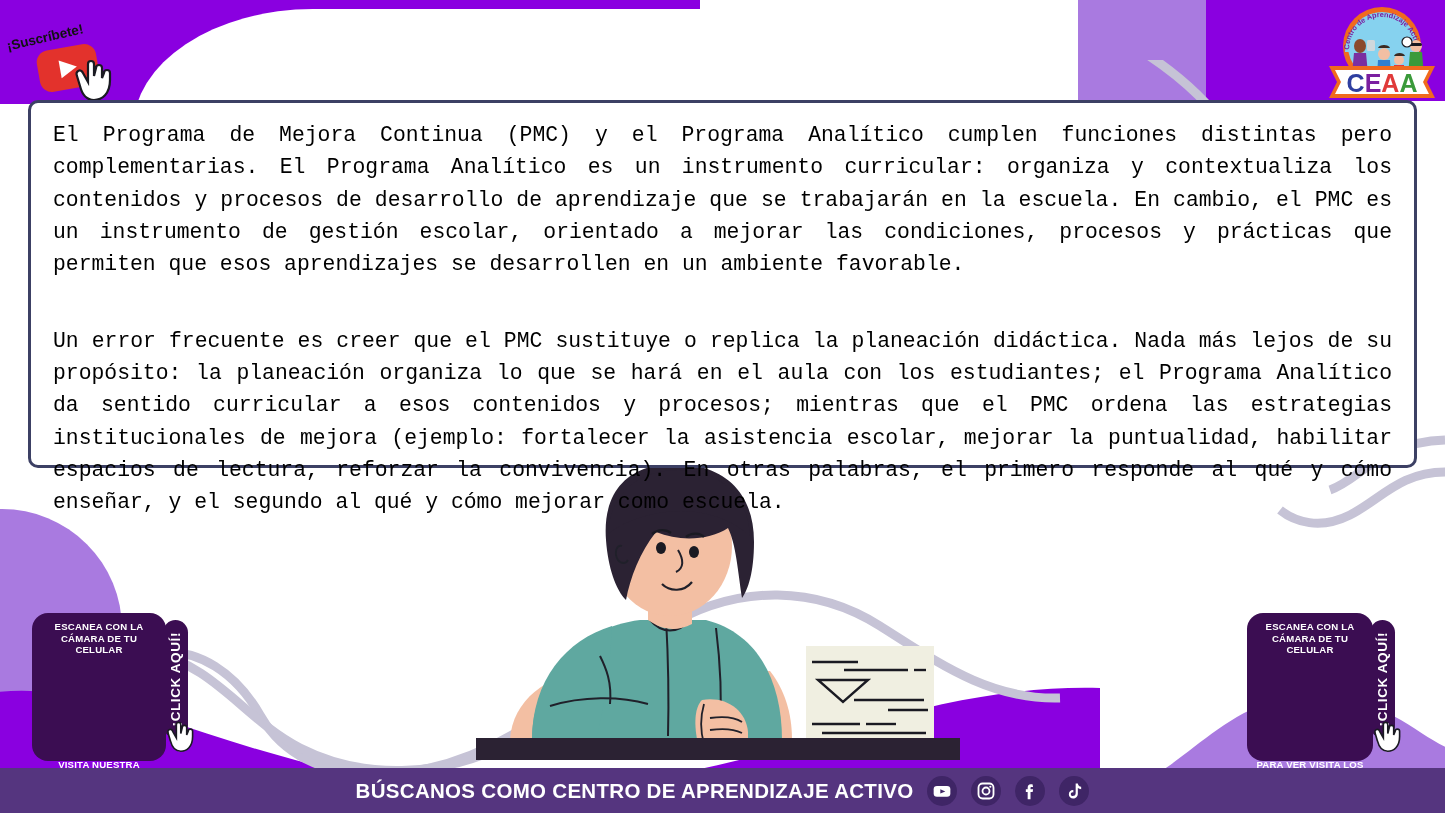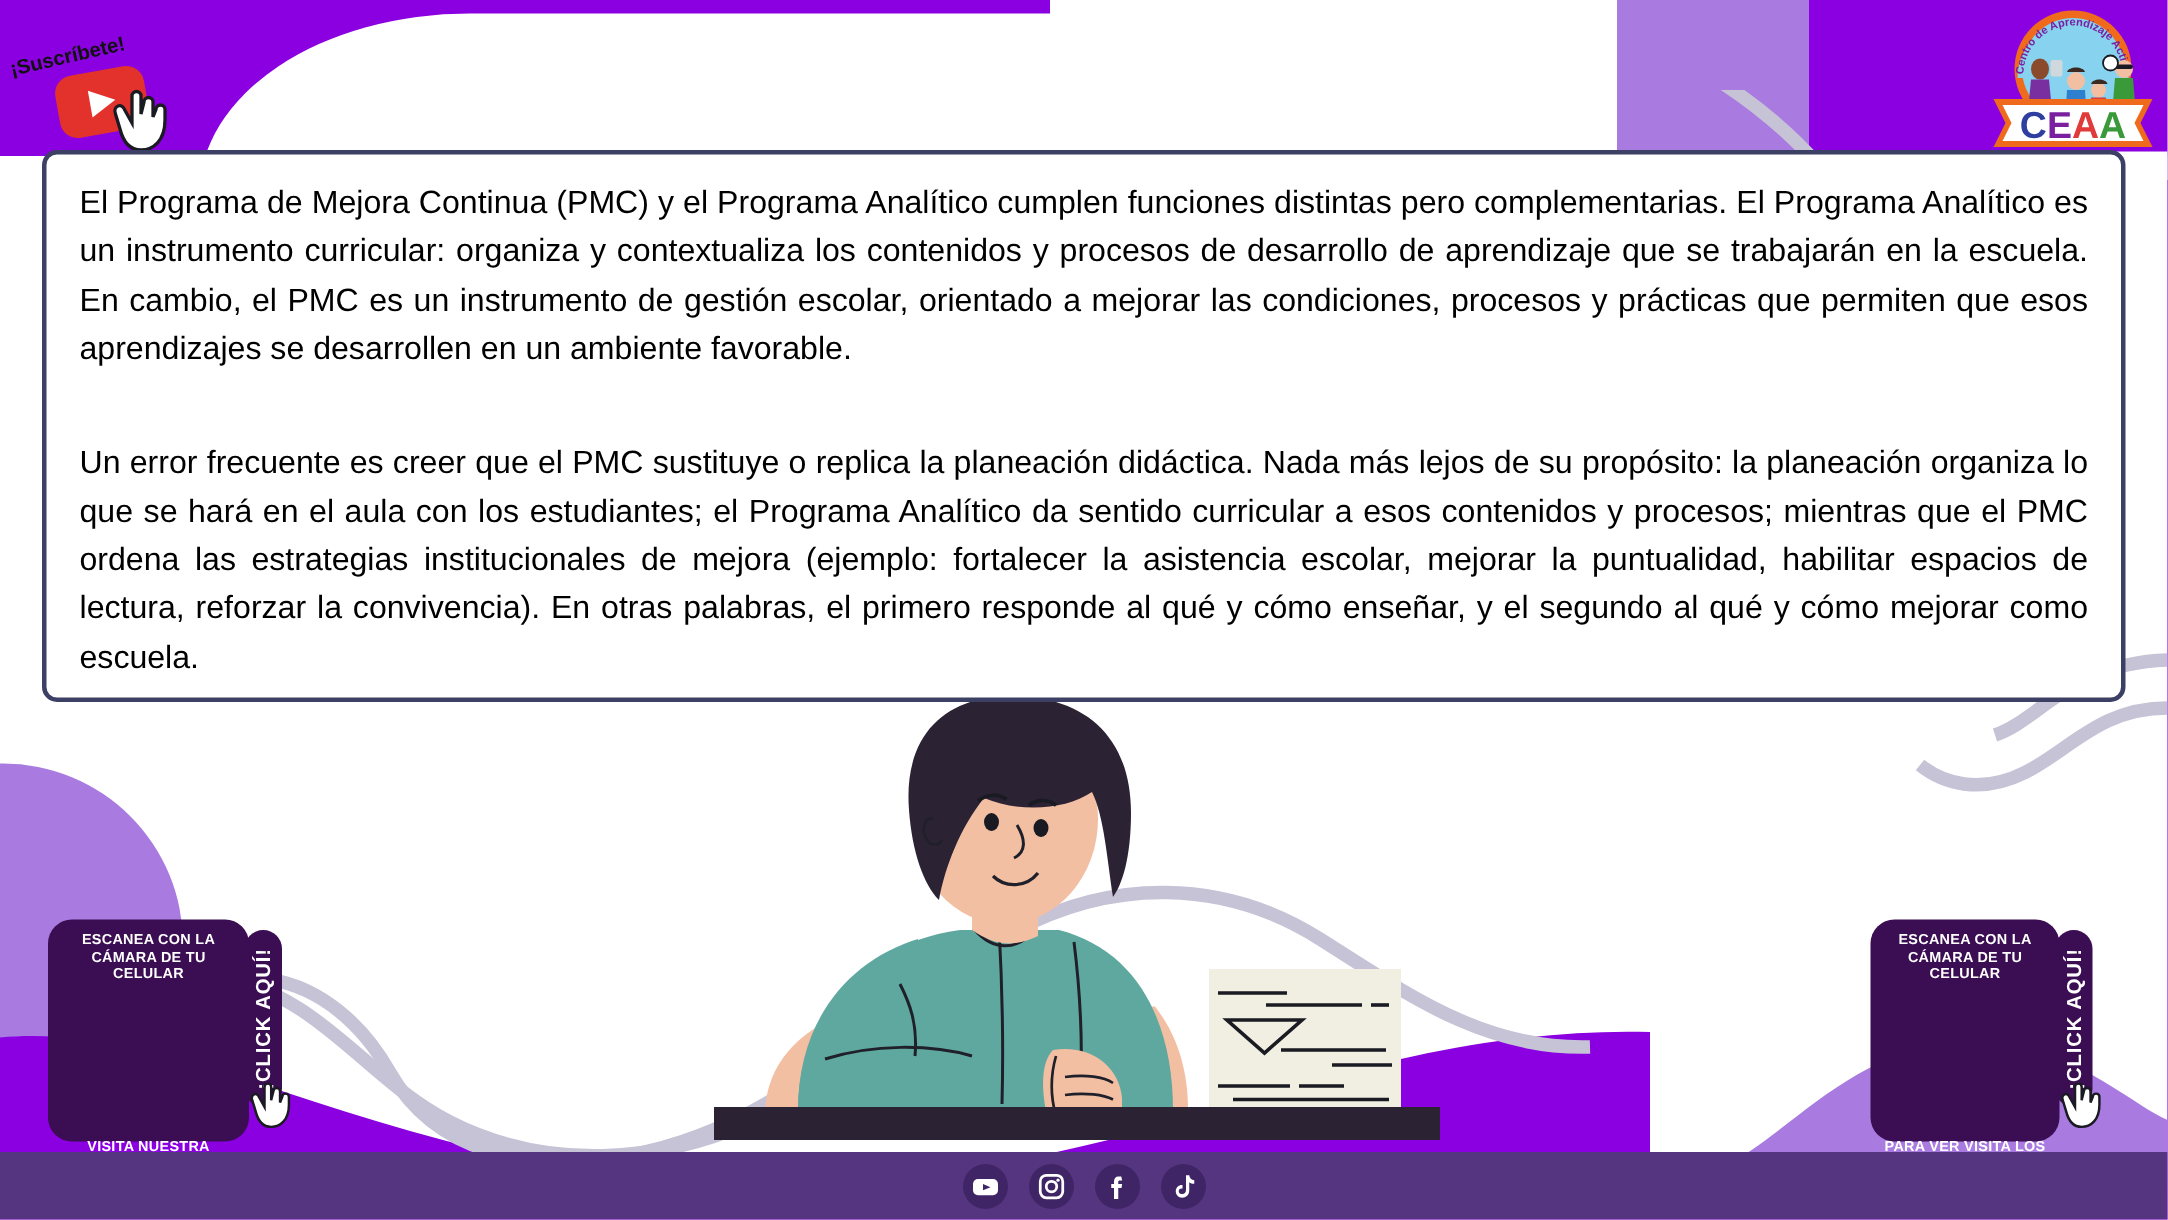--- a/index.html
+++ b/index.html
@@ -92,21 +92,21 @@
   .logo{position:absolute;left:1327px;top:4px;width:110px;height:96px;z-index:8;}
 
   
   .card{
     position:absolute;left:28px;top:100px;width:1389px;height:368px;
     background:#ffffff;border:3px solid #3c4064;border-radius:10px;
     box-sizing:border-box;padding:16px 22px 10px 22px;z-index:9;
   }
   .card p{
     margin:0;color:#000;font-size:21.4px;line-height:1.51;text-align:justify;
-    font-family:Liberation Sans, sans-serif;
+    font-family:Liberation Mono, monospace;
   }
   .card p.second{margin-top:44px;}
 
   
   .illus{position:absolute;left:470px;top:468px;width:510px;height:296px;z-index:6;}
 
   
   .qrcard{
     position:absolute;border-radius:16px;background:#3b0d52;z-index:11;
     display:flex;flex-direction:column;align-items:center;
@@ -480,20 +480,21 @@
           <rect x="56" y="86" width="4" height="4"></rect>
           <rect x="72" y="86" width="4" height="4"></rect>
           <rect x="84" y="86" width="4" height="4"></rect>
       </g>
     </svg>
     <div class="cap" style="white-space:pre-line">PARA VER VISITA LOS
 VIDEOS DE LA SESIÓN</div>
   </div>
 
   <div class="footer-bar">
+    <div class="footer-text">BÚSCANOS COMO CENTRO DE APRENDIZAJE ACTIVO</div>
     <span class="soc">
       <svg width="20" height="20" viewBox="0 0 24 24">
           <rect x="2" y="6" width="20" height="13" rx="4" fill="#fff"></rect>
           <path d="M10,10 L16,12.5 L10,15 Z" fill="#3f2566"></path>
         </svg>
     </span>
     <span class="soc">
       <svg width="20" height="20" viewBox="0 0 24 24">
         <rect x="3" y="3" width="18" height="18" rx="5" fill="none" stroke="#fff" stroke-width="2.2"></rect>
         <circle cx="12" cy="12" r="4.2" fill="none" stroke="#fff" stroke-width="2.2"></circle>

